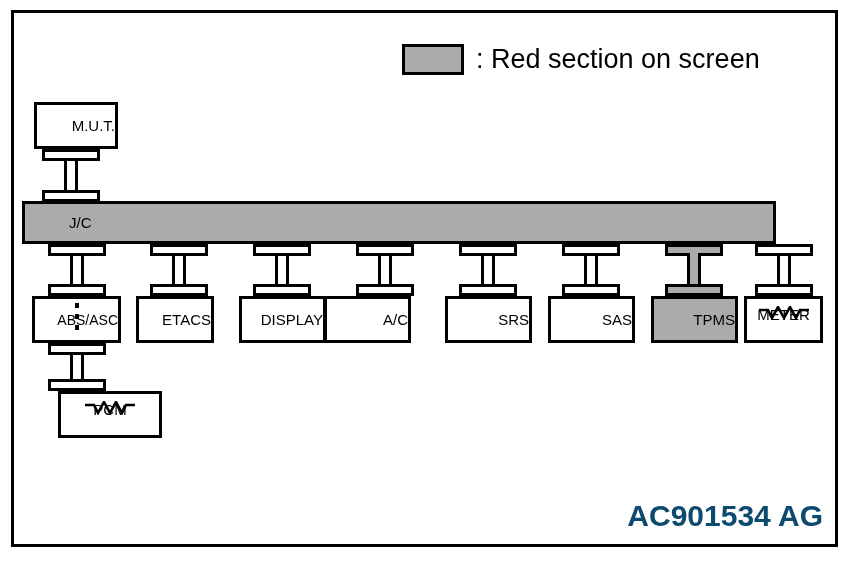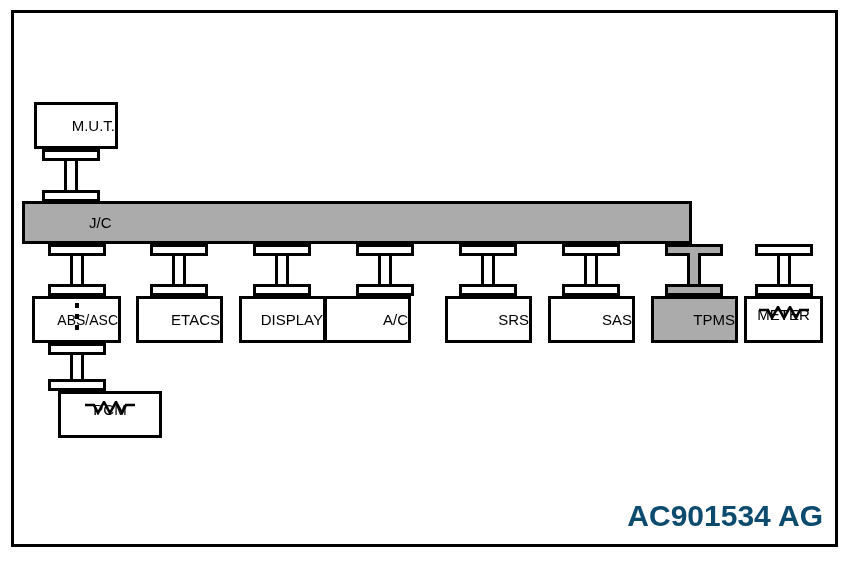--- a/index.html
+++ b/index.html
@@ -170,33 +170,37 @@
     white-space: nowrap;
   }
 </style>
 </head>
 <body>
 
 <div id="canvas">
 
   <div class="frame"></div>
 
+  <div class="legend">
+    <div class="legend-swatch"></div>
+    <div class="legend-text">: Red section on screen</div>
+  </div>
 
   <div class="box" style="left:34px; top:102px; width:84px; height:47px;">
     <span class="box-label">M.U.T.</span>
   </div>
 
   <div class="conn" style="left:42px; top:149px; width:58px; height:53px;">
     <div class="cap top"></div>
     <div class="rail l"></div>
     <div class="rail r"></div>
     <div class="cap bottom"></div>
   </div>
 
-  <div class="busbar" style="left:22px; top:201px; width:670px; height:43px;padding-left:20px;">
+  <div class="busbar" style="left:22px; top:201px; width:754px; height:43px;">
     <span class="box-label">J/C</span>
   </div>
 
   <div class="conn" style="left:48px; top:244px; width:58px; height:52px;">
     <div class="cap top"></div>
     <div class="rail l"></div>
     <div class="rail r"></div>
     <div class="cap bottom"></div>
   </div>
   <div class="conn" style="left:150px; top:244px; width:58px; height:52px;">
@@ -242,21 +246,21 @@
     <div class="rail l"></div>
     <div class="rail r"></div>
     <div class="cap bottom"></div>
   </div>
 
   <div class="box" style="left:32px; top:296px; width:89px; height:47px;">
     <div class="dotted-divider"></div>
     <span class="box-label small">ABS/ASC</span>
   </div>
 
-  <div class="box" style="left:136px; top:296px; width:87px; height:47px;">
+  <div class="box" style="left:136px; top:296px; width:78px; height:47px;">
     <span class="box-label">ETACS</span>
   </div>
 
   <div class="box" style="left:239px; top:296px; width:87px; height:47px;">
     <span class="box-label">DISPLAY</span>
   </div>
 
   <div class="box" style="left:324px; top:296px; width:87px; height:47px;">
     <span class="box-label">A/C</span>
   </div>

